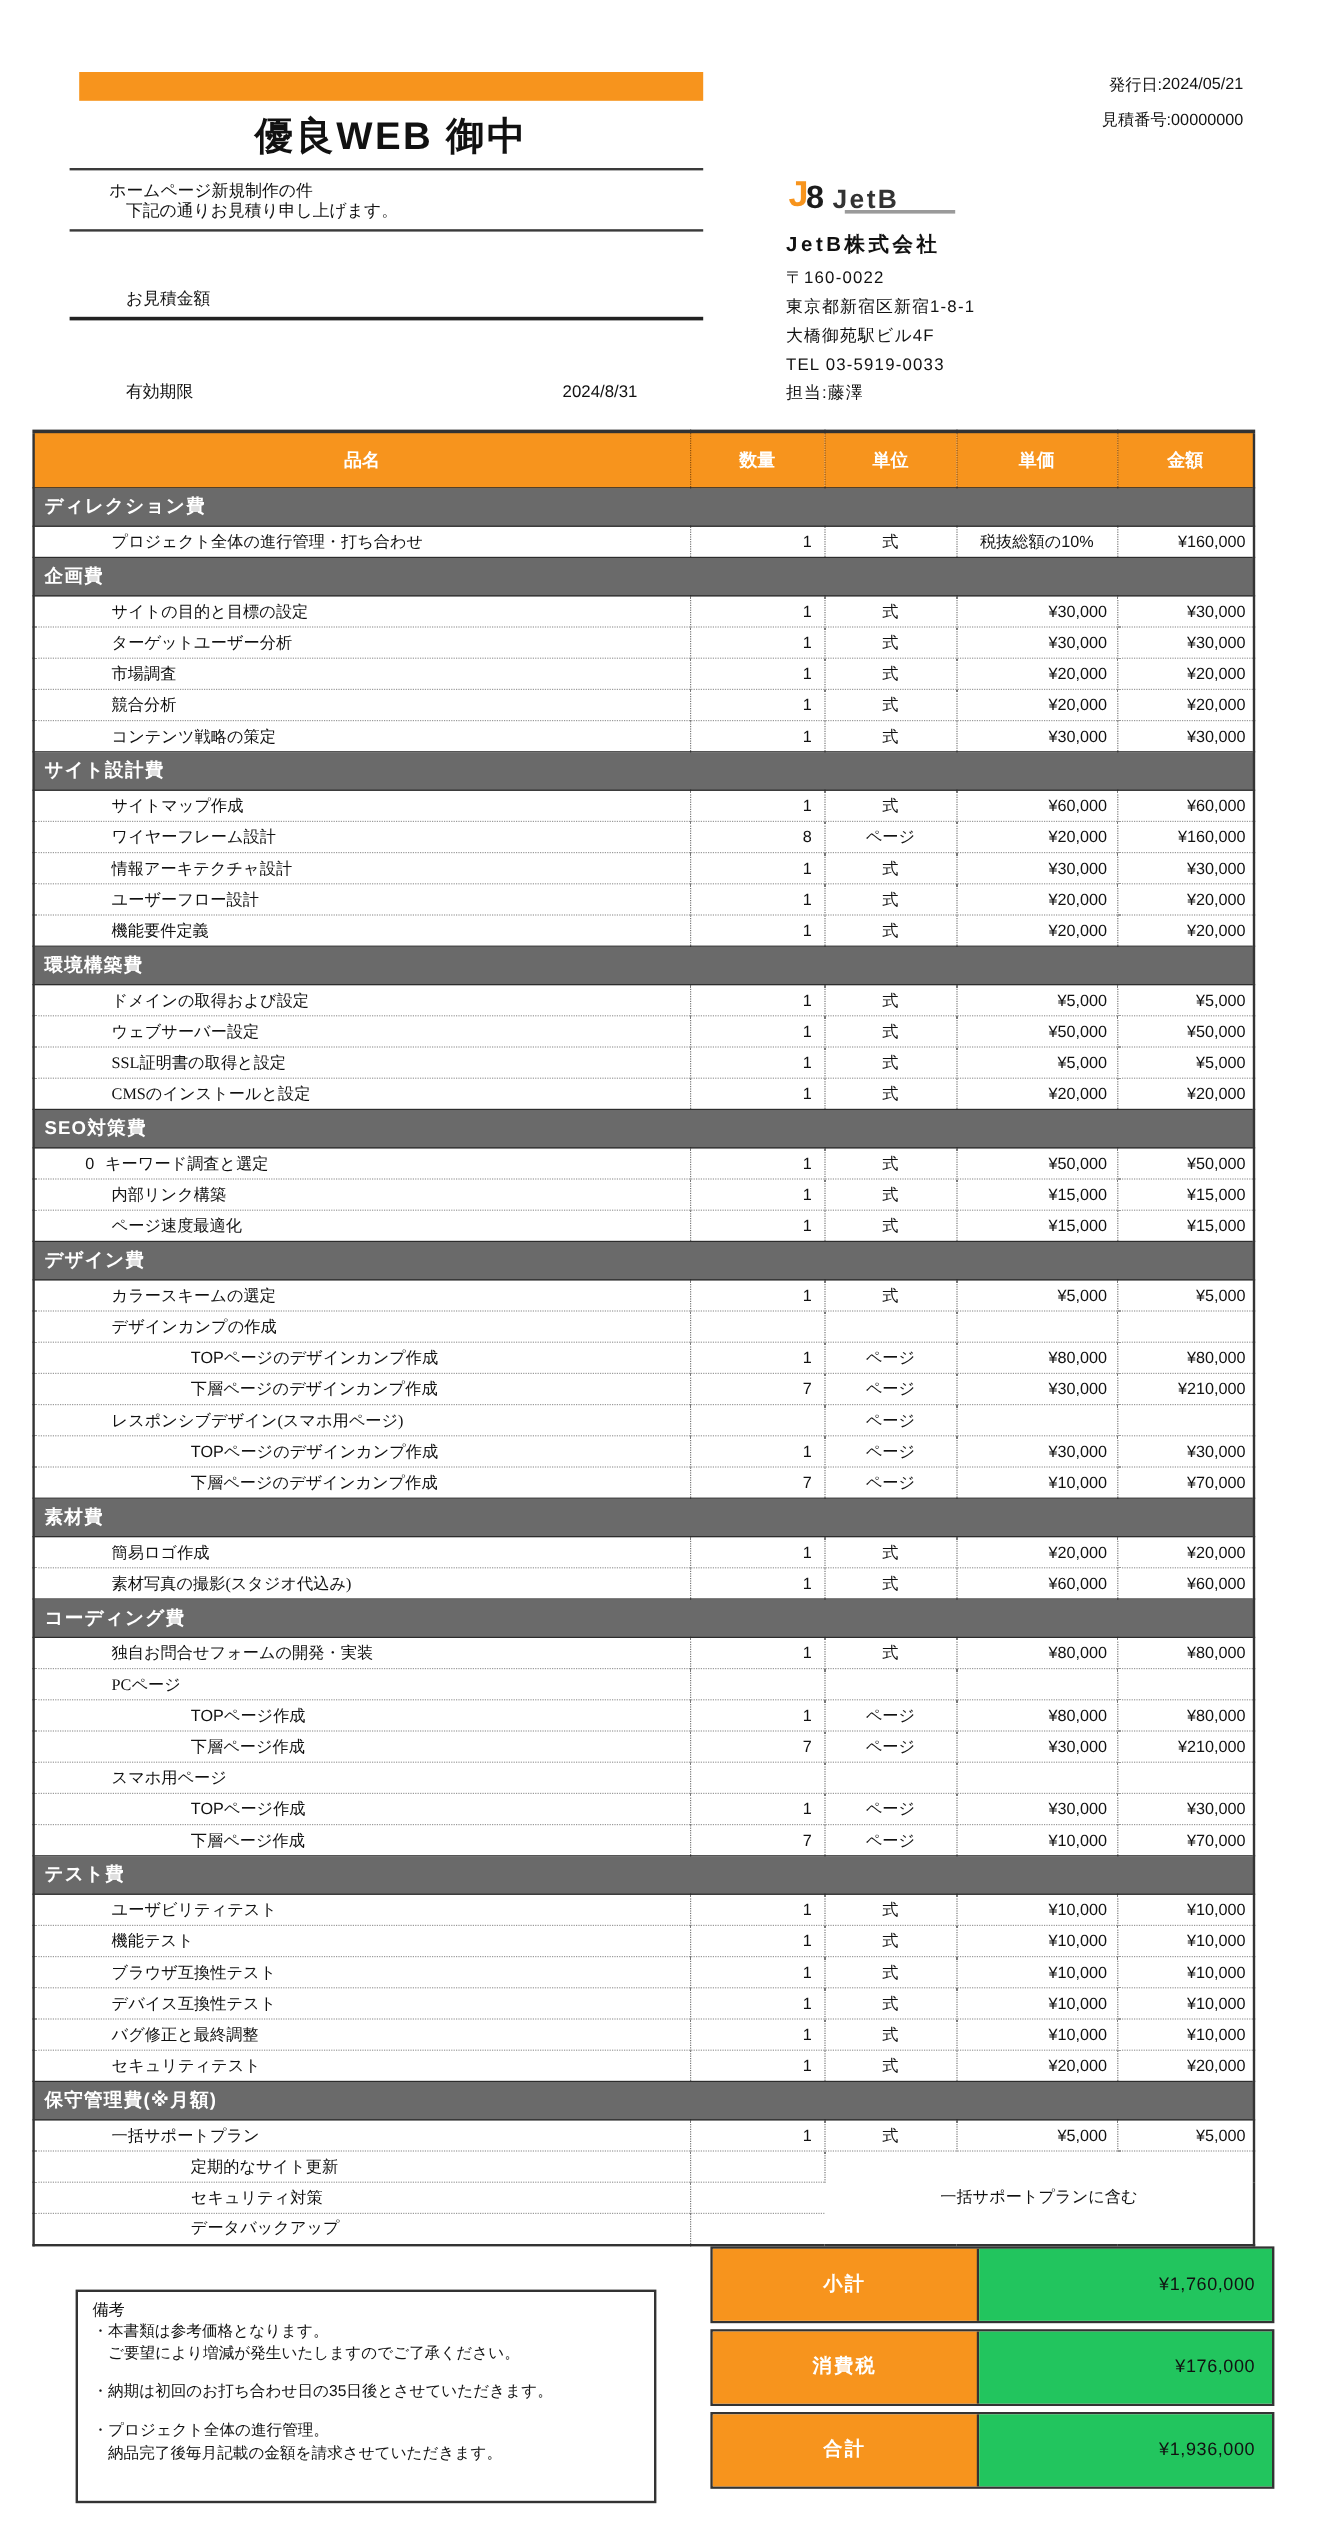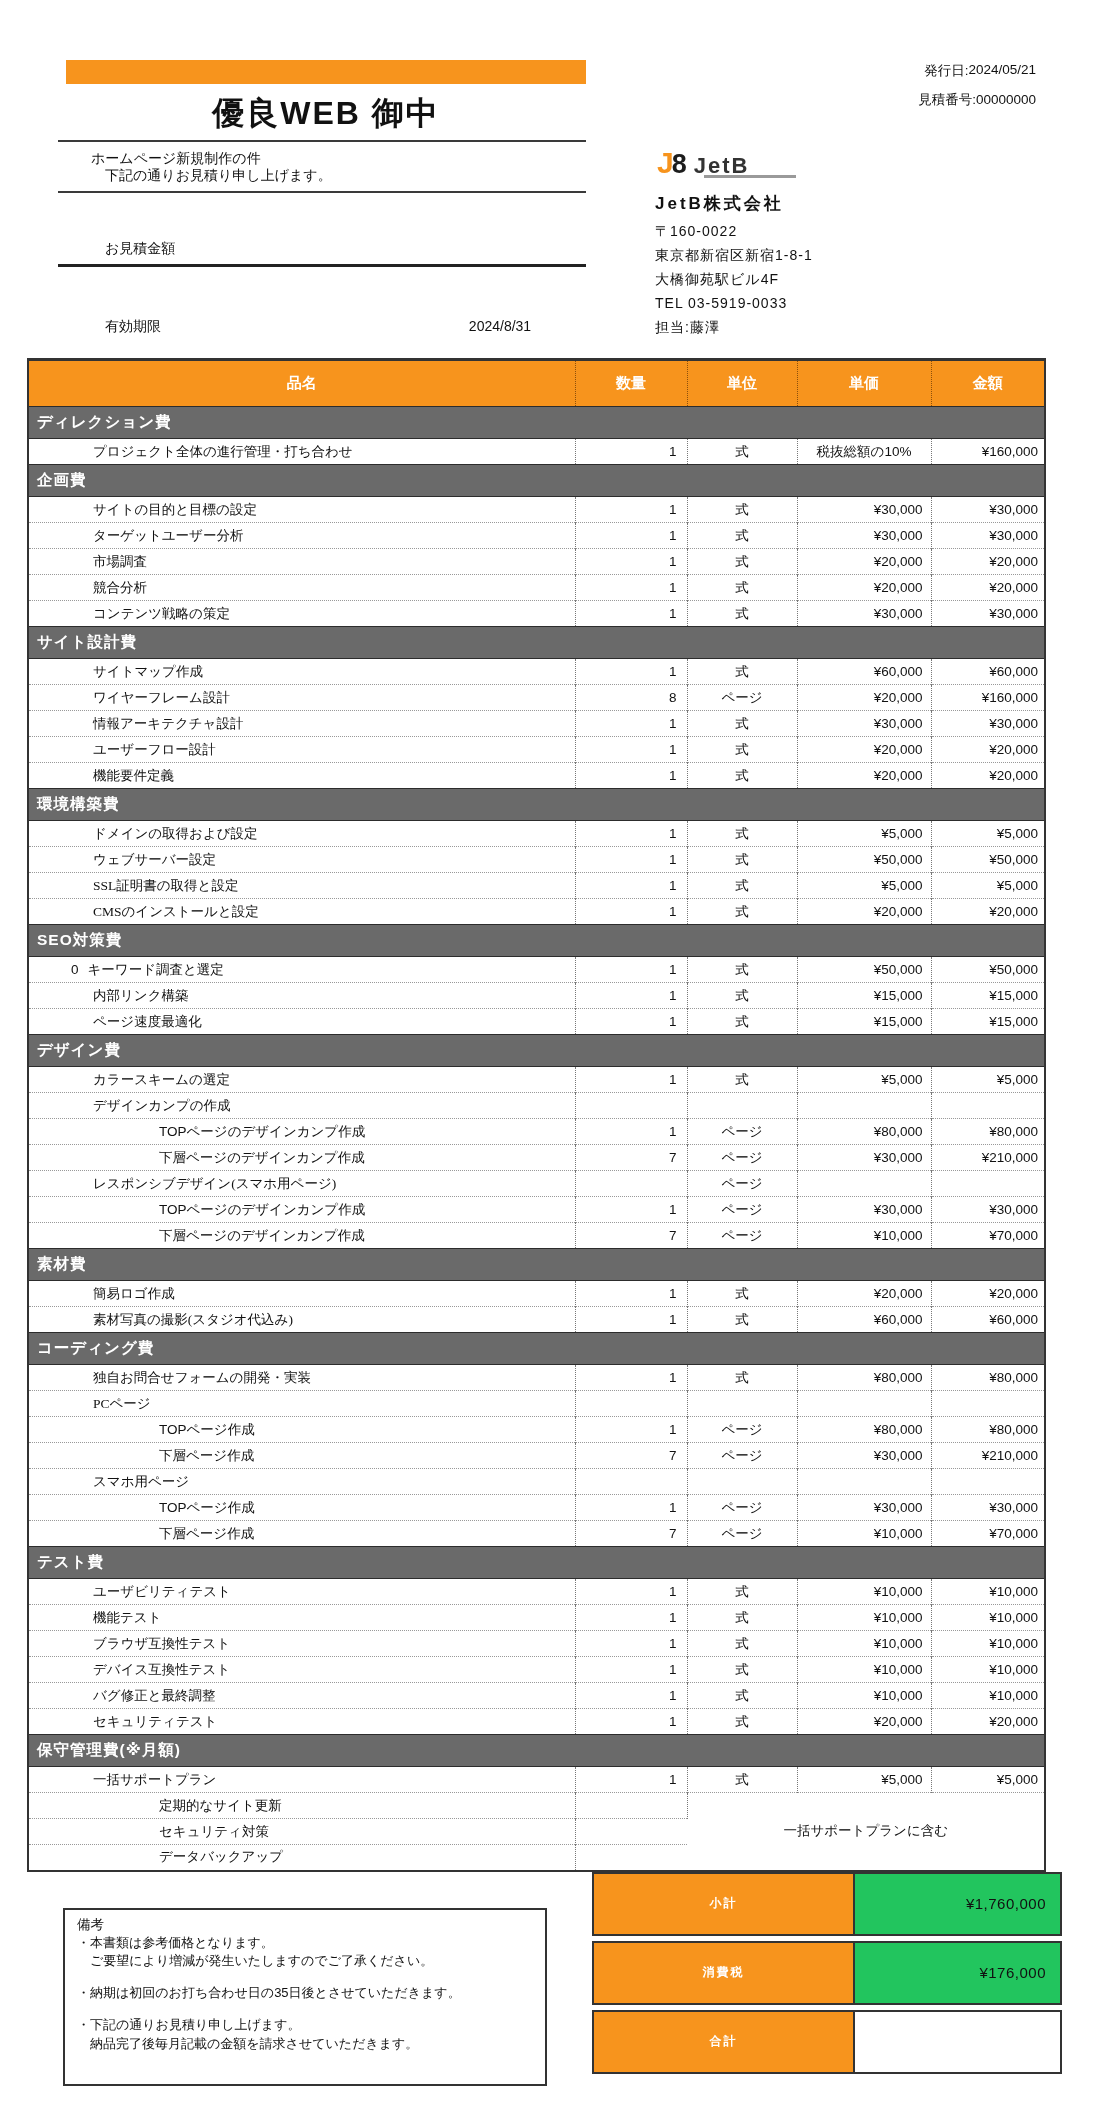--- a/index.html
+++ b/index.html
@@ -59,21 +59,21 @@
   td.c-merged { text-align:center; font-size:13.5px; }
   
   .bottom { width:1017px; margin-left:45px; display:flex; justify-content:space-between; align-items:flex-start; }
   .remarks { width:484px; margin-left:18px; margin-top:36px; min-height:178px;
     border:2px solid #333; padding:6px 12px 12px; }
   .remarks-title { font-size:13.5px; }
   .remarks .line { font-size:13px; line-height:1.45; }
   .remarks .spacer { height:13px; }
   .totals { width:470px; }
   .total-row { display:flex; height:64px; border:2px solid #333; margin-bottom:5px; }
-  .total-label { width:261px; background:var(--accent,#F7941D); color:#fff; font-weight:bold; font-size:12px;
+  .total-label { width:222px; background:var(--accent,#F7941D); color:#fff; font-weight:bold; font-size:16px;
     display:flex; align-items:center; justify-content:center; letter-spacing:2px; border-right:2px solid #333; }
   .total-value { flex:1; display:flex; align-items:center; justify-content:flex-end; padding-right:14px;
     font-size:15px; letter-spacing:.5px; background:#22c55e; }
 </style>
 </head>
 <body>
 
 <div class="doc-header">
   <div class="orange-bar"></div>
   <div class="recipient">優良WEB 御中</div>
@@ -463,30 +463,31 @@
 
 <div class="bottom">
   <div class="remarks">
     <div class="remarks-title">備考</div>
     <div>
         <div class="line">・本書類は参考価格となります。</div>
         <div class="line">　ご要望により増減が発生いたしますのでご了承ください。</div>
         <div class="spacer"></div>
         <div class="line">・納期は初回のお打ち合わせ日の35日後とさせていただきます。</div>
         <div class="spacer"></div>
-        <div class="line">・下記の通りお見積り申し上げます。</div>
+        <div class="line">・プロジェクト全体の進行管理。</div>
         <div class="line">　納品完了後毎月記載の金額を請求させていただきます。</div>
       </div>
   </div>
   <div class="totals">
       <div class="total-row">
         <div class="total-label">小計</div>
         <div class="total-value">¥1,760,000</div>
       </div>
       <div class="total-row">
         <div class="total-label">消費税</div>
         <div class="total-value">¥176,000</div>
       </div>
       <div class="total-row">
         <div class="total-label">合計</div>
+        <div class="total-value">¥1,936,000</div>
       </div>
     </div>
 </div>
 
 </body></html>

